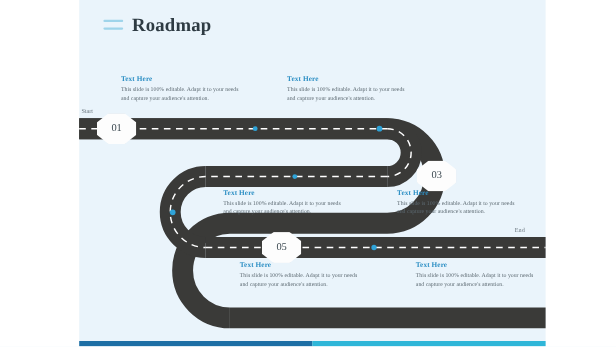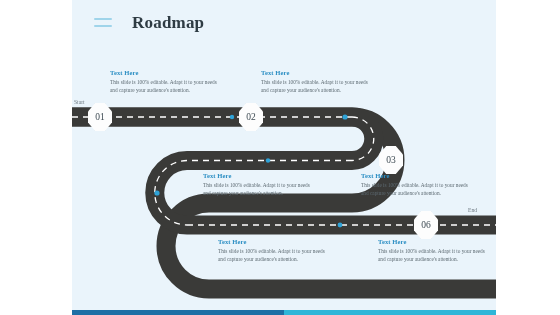--- a/index.html
+++ b/index.html
@@ -24,21 +24,21 @@
     height: 315px;
     background: #eaf4fb;
   }
   
   #title-row {
     position: absolute;
     left: 94px;
     top: 14px;
     display: flex;
     align-items: center;
-    gap: 20px;
+    gap: 8px;
   }
   #title-mark {
     width: 18px;
     height: 9px;
     display: flex;
     flex-direction: column;
     justify-content: space-between;
   }
   #title-mark i {
     display: block;
@@ -71,21 +71,21 @@
     position: absolute;
     left: 0;
     top: 0;
     width: 560px;
     height: 315px;
   }
 
   
   .node {
     position: absolute;
-    width: 24px;
+    width: 36px;
     height: 28px;
     background: #fdfdfd;
     clip-path: polygon(30% 0%, 70% 0%, 100% 30%, 100% 70%, 70% 100%, 30% 100%, 0% 70%, 0% 30%);
     display: flex;
     align-items: center;
     justify-content: center;
     font-family: "Liberation Serif", serif;
     font-size: 9.5px;
     color: #3d4a52;
     box-shadow: 0 0 2px rgba(0,0,0,0.18);
@@ -173,23 +173,22 @@
     <circle cx="345" cy="117" r="2.6" fill="#2fa3d8"></circle>
     <circle cx="268" cy="160.5" r="2.2" fill="#2fa3d8"></circle>
     <circle cx="157" cy="193" r="2.6" fill="#2fa3d8"></circle>
     <circle cx="340" cy="225" r="2.4" fill="#2fa3d8"></circle>
   </svg>
 
   <span class="edge-label" style="left:74px; top:99px;">Start</span>
   <span class="edge-label" style="left:468px; top:207px;">End</span>
 
   <div class="node" style="left:88px;  top:103px;">01</div>
-  <div class="node" style="left:239px; top:103px;">02</div>
   <div class="node" style="left:331px; top:146px;margin-left:48px;">03</div>
-  <div class="node" style="left:414px; top:211px;">06</div>
+  <div class="node" style="left:238px; top:211px;">05</div>
 
   <div class="txt-block" style="left:110px; top:69px;">
     <p class="txt-head">Text Here</p>
     <p class="txt-body">This slide is 100% editable. Adapt it to your needs and capture your audience's attention.</p>
   </div>
 
   <div class="txt-block" style="left:261px; top:69px;">
     <p class="txt-head">Text Here</p>
     <p class="txt-body">This slide is 100% editable. Adapt it to your needs and capture your audience's attention.</p>
   </div>

